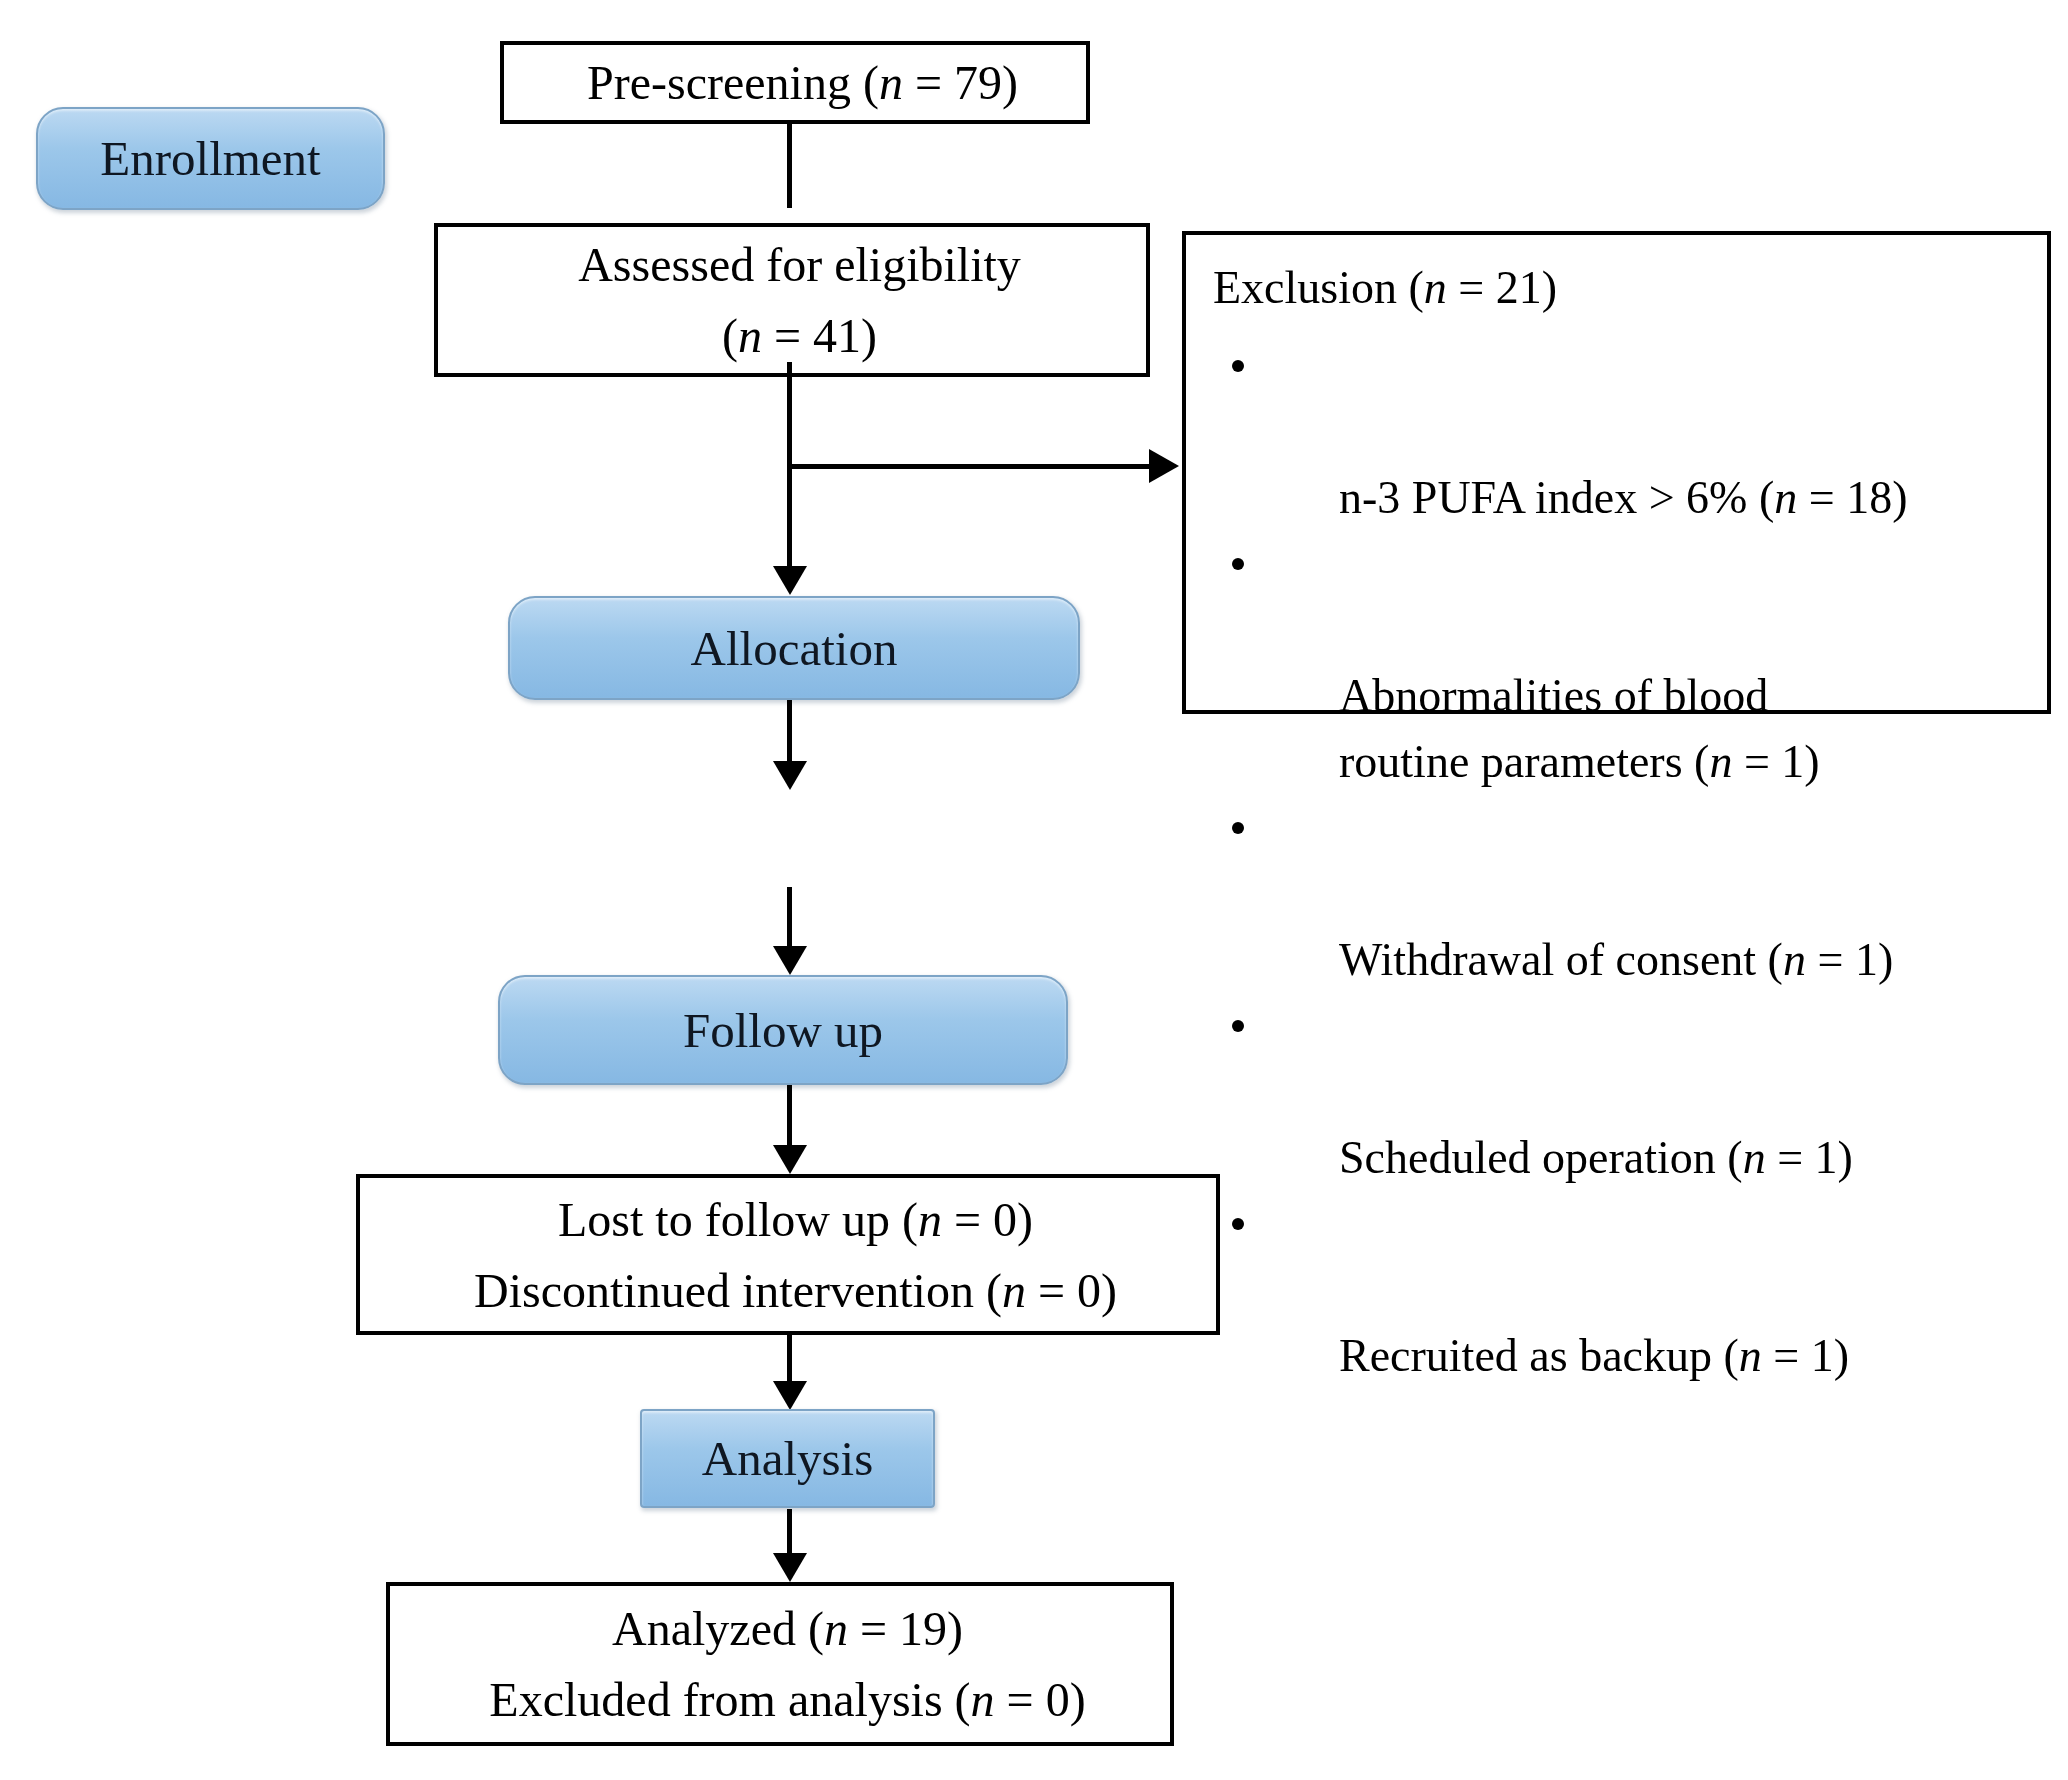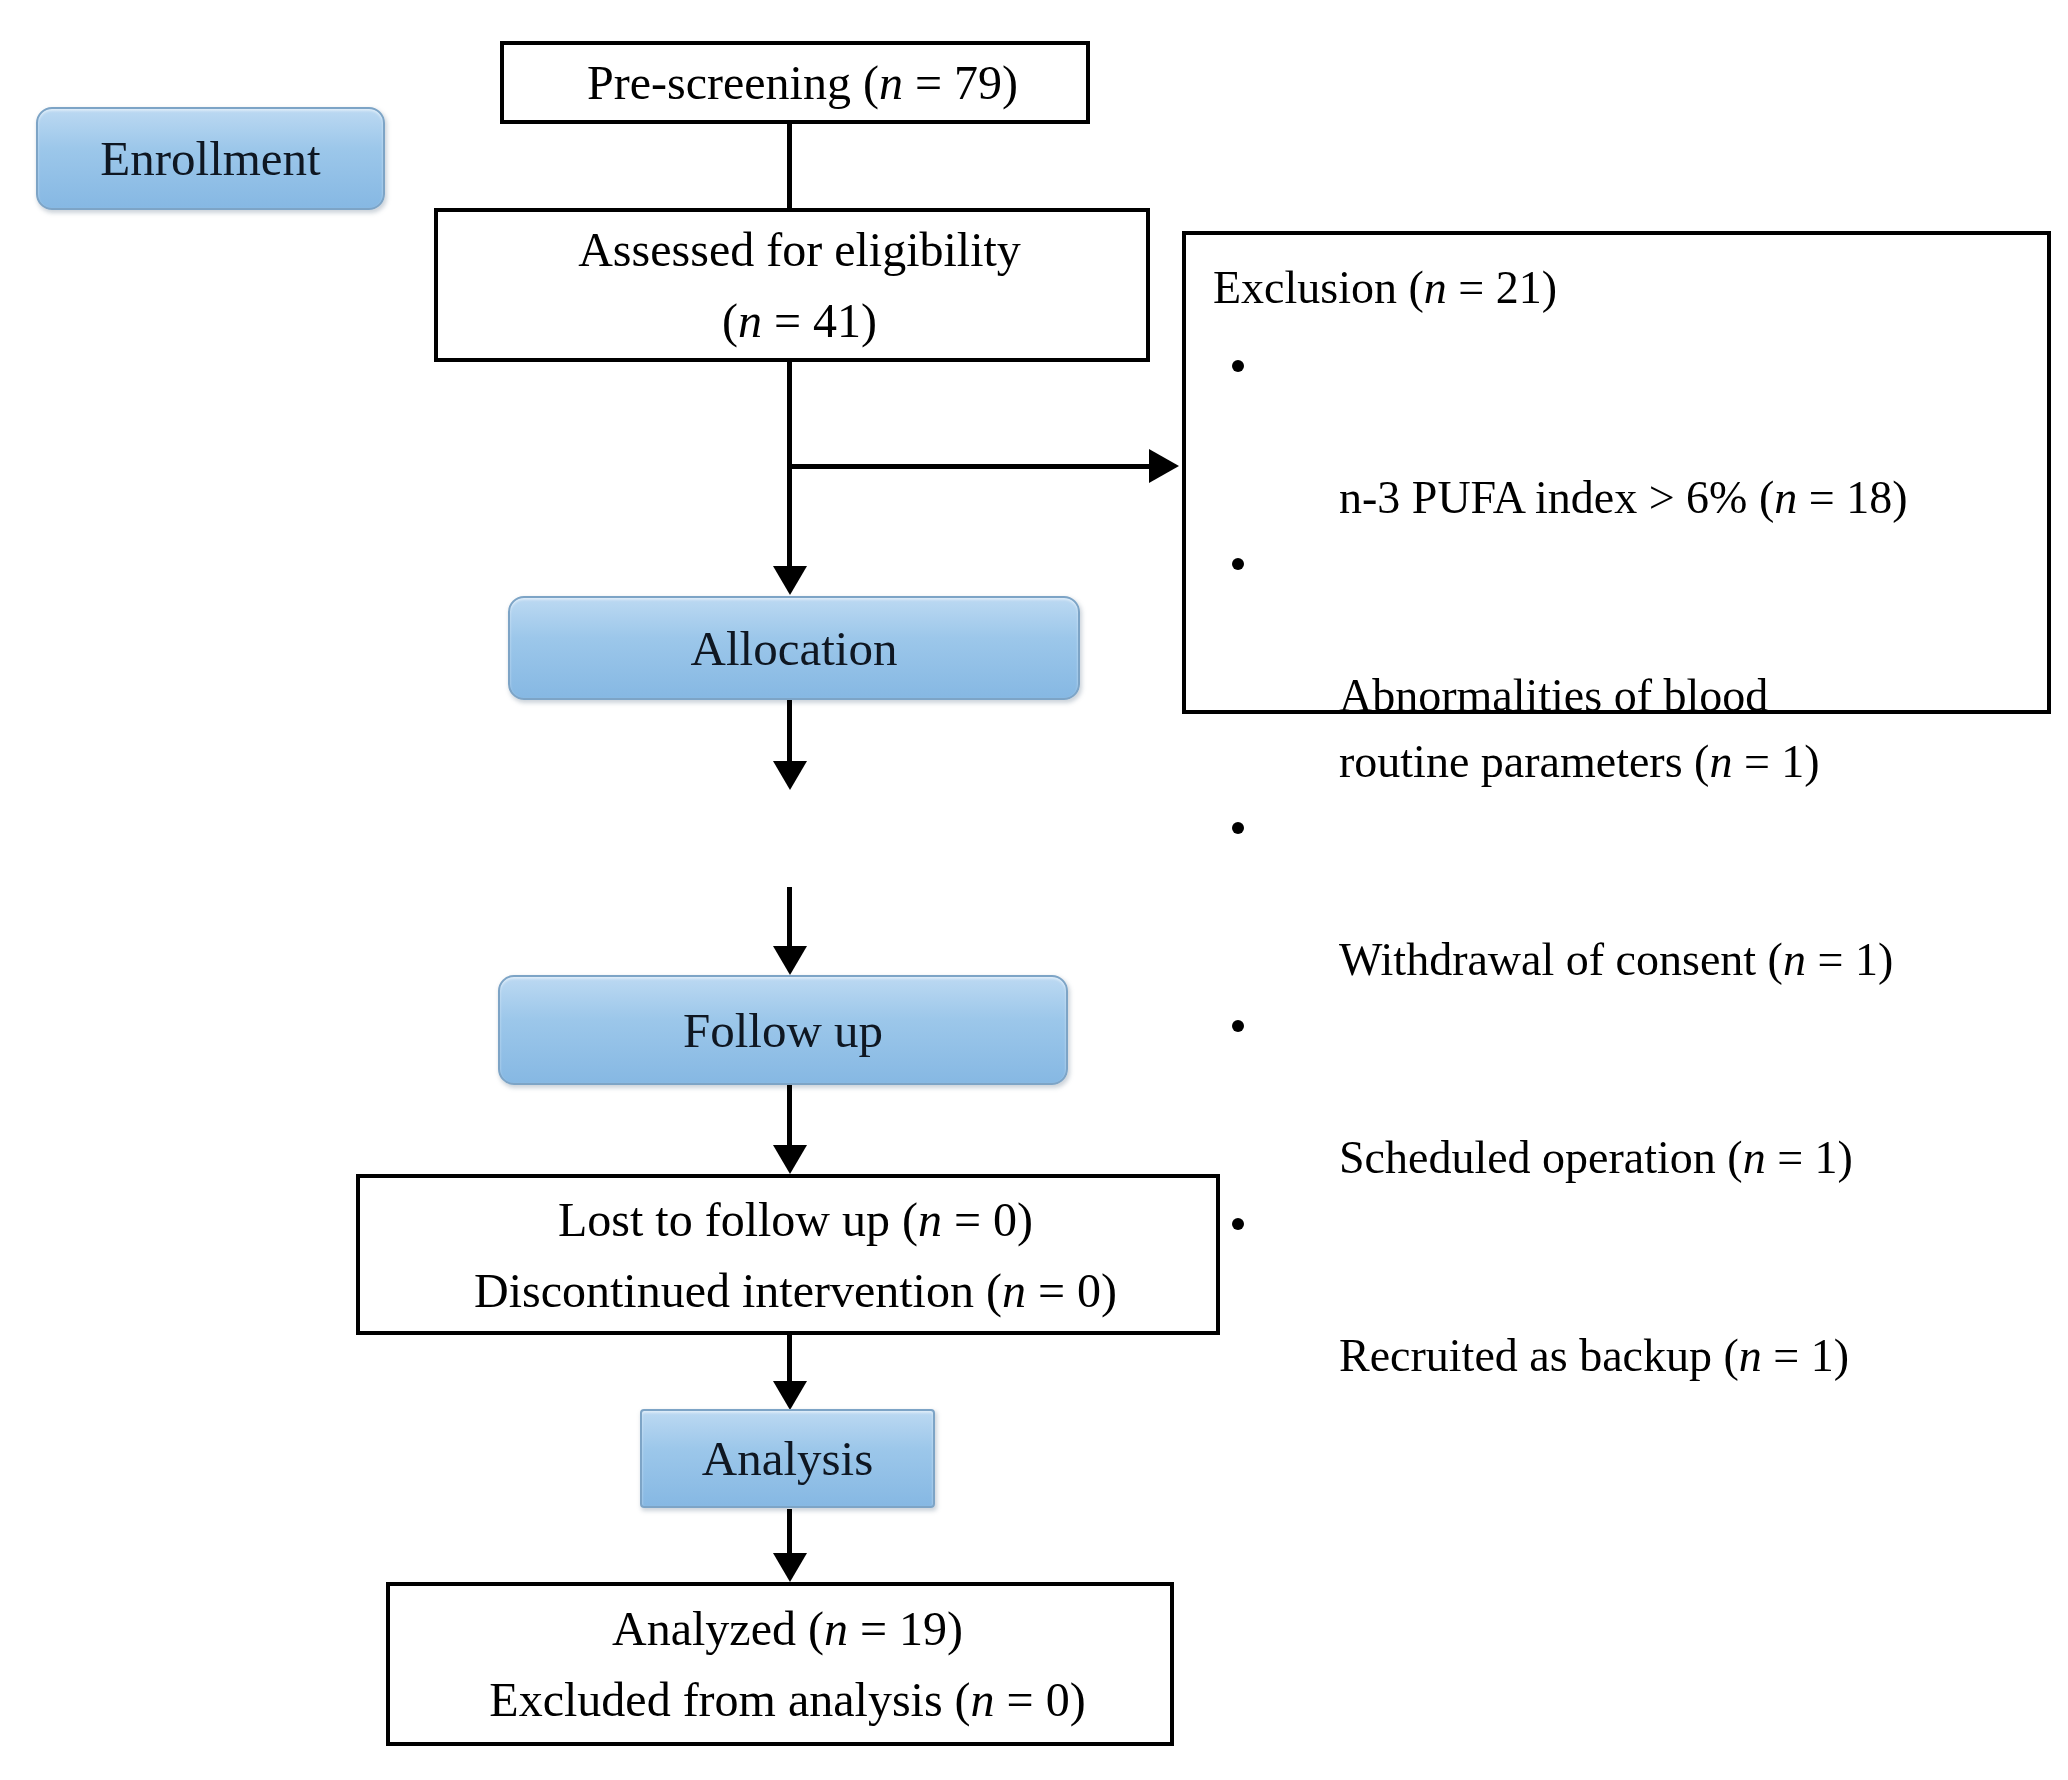--- a/index.html
+++ b/index.html
@@ -22,21 +22,21 @@
     text-align:left;
     font-size:48px;line-height:71px;
     color:#000000;
     padding-left:15px;
   }
   
   .pill{
     position:absolute;
     box-sizing:border-box;
     border:2.5px solid #7da4c6;
-    border-radius:16px;
+    border-radius:27px;
     background:linear-gradient(180deg,#bcd9f2 0%,#9cc7ea 40%,#86b8e3 100%);
     box-shadow:1.7px 2.5px 4.2px rgba(110,130,150,0.35), inset 0 1.7px 2.5px rgba(255,255,255,0.55);
     display:flex;align-items:center;justify-content:center;
     font-size:49px;color:#0f1722;
   }
   
   .vline{position:absolute;width:5.1px;background:#000000;}
   .hline{position:absolute;height:5.1px;background:#000000;}
   .arrow-down{
     position:absolute;width:0;height:0;
@@ -82,21 +82,21 @@
   <div class="pbox" style="left:500px;top:41px;width:590px;height:83px;">
     <span>Pre-screening (<i>n</i> = 79)</span>
   </div>
 
   <div class="pill" style="left:36px;top:107px;width:349px;height:103px;">
     <span>Enrollment</span>
   </div>
 
   <div class="vline" style="left:787px;top:122px;height:86px;"></div>
 
-  <div class="pbox" style="left:434px;top:208px;width:716px;height:154px;">
+  <div class="pbox" style="left:434px;top:223px;width:716px;height:154px;">
     <span>Assessed for eligibility</span>
     <span>(<i>n</i> = 41)</span>
   </div>
 
   <div class="pbox exclusion" style="left:1182px;top:231px;width:869px;height:483px;">
     <span class="exclusion-title">Exclusion (<i>n</i> = 21)</span>
     <ul class="exclusion-list">
       <li>
         <span class="bullet-dot"></span>
         <span>n-3 PUFA index &gt; 6% (<i>n</i> = 18)</span>

